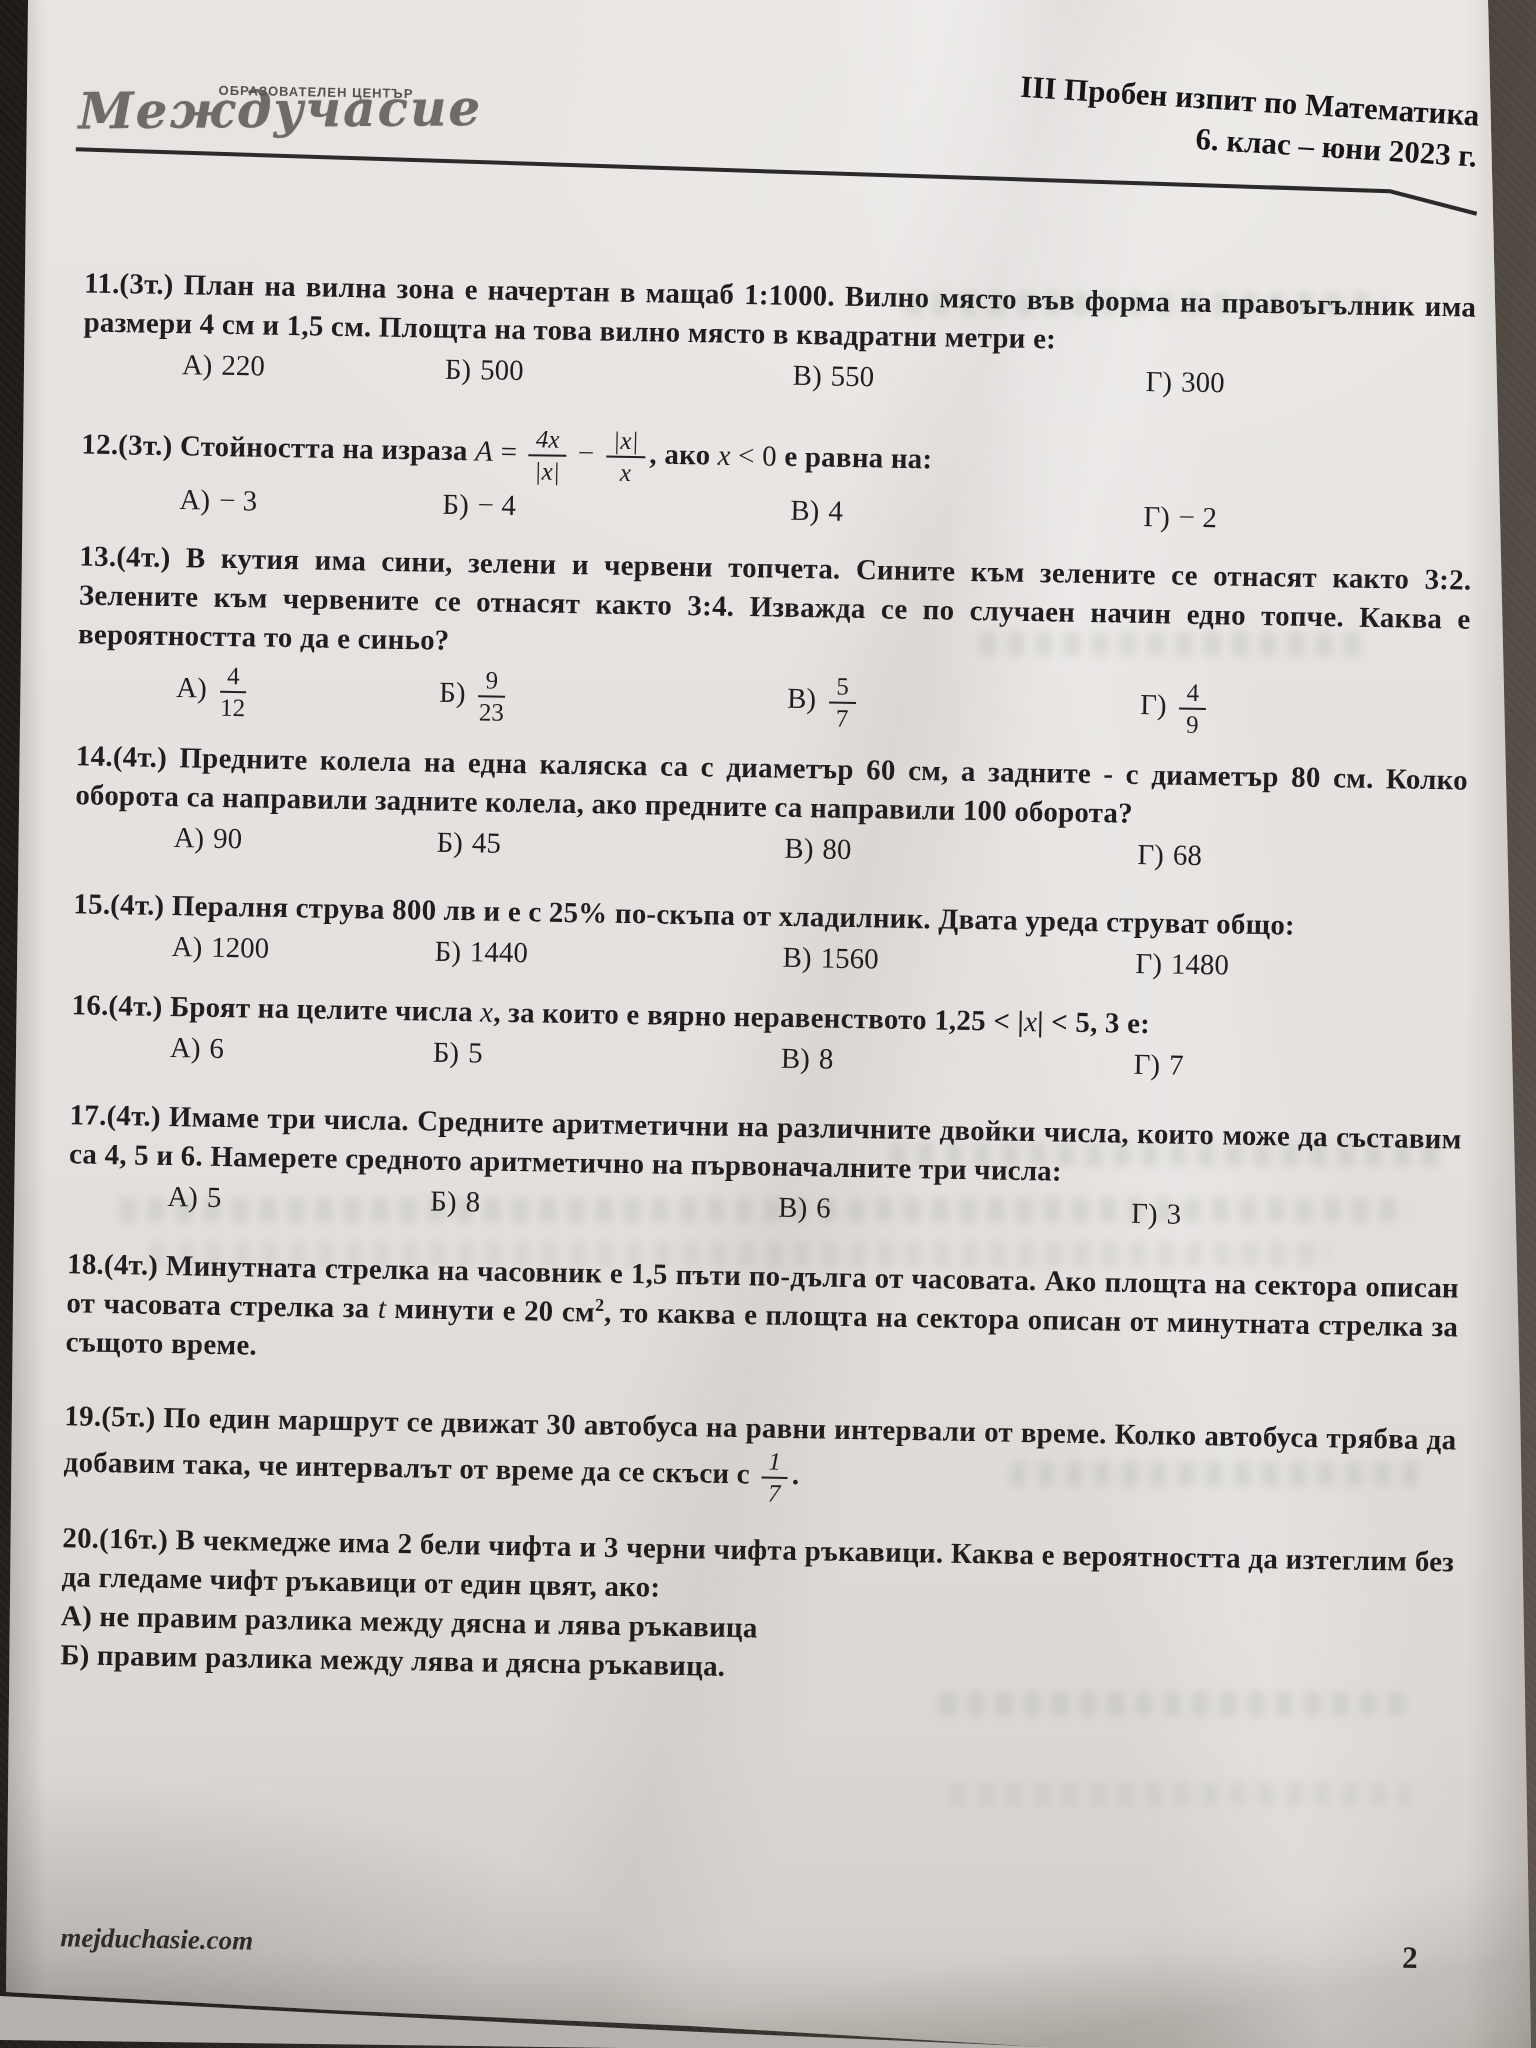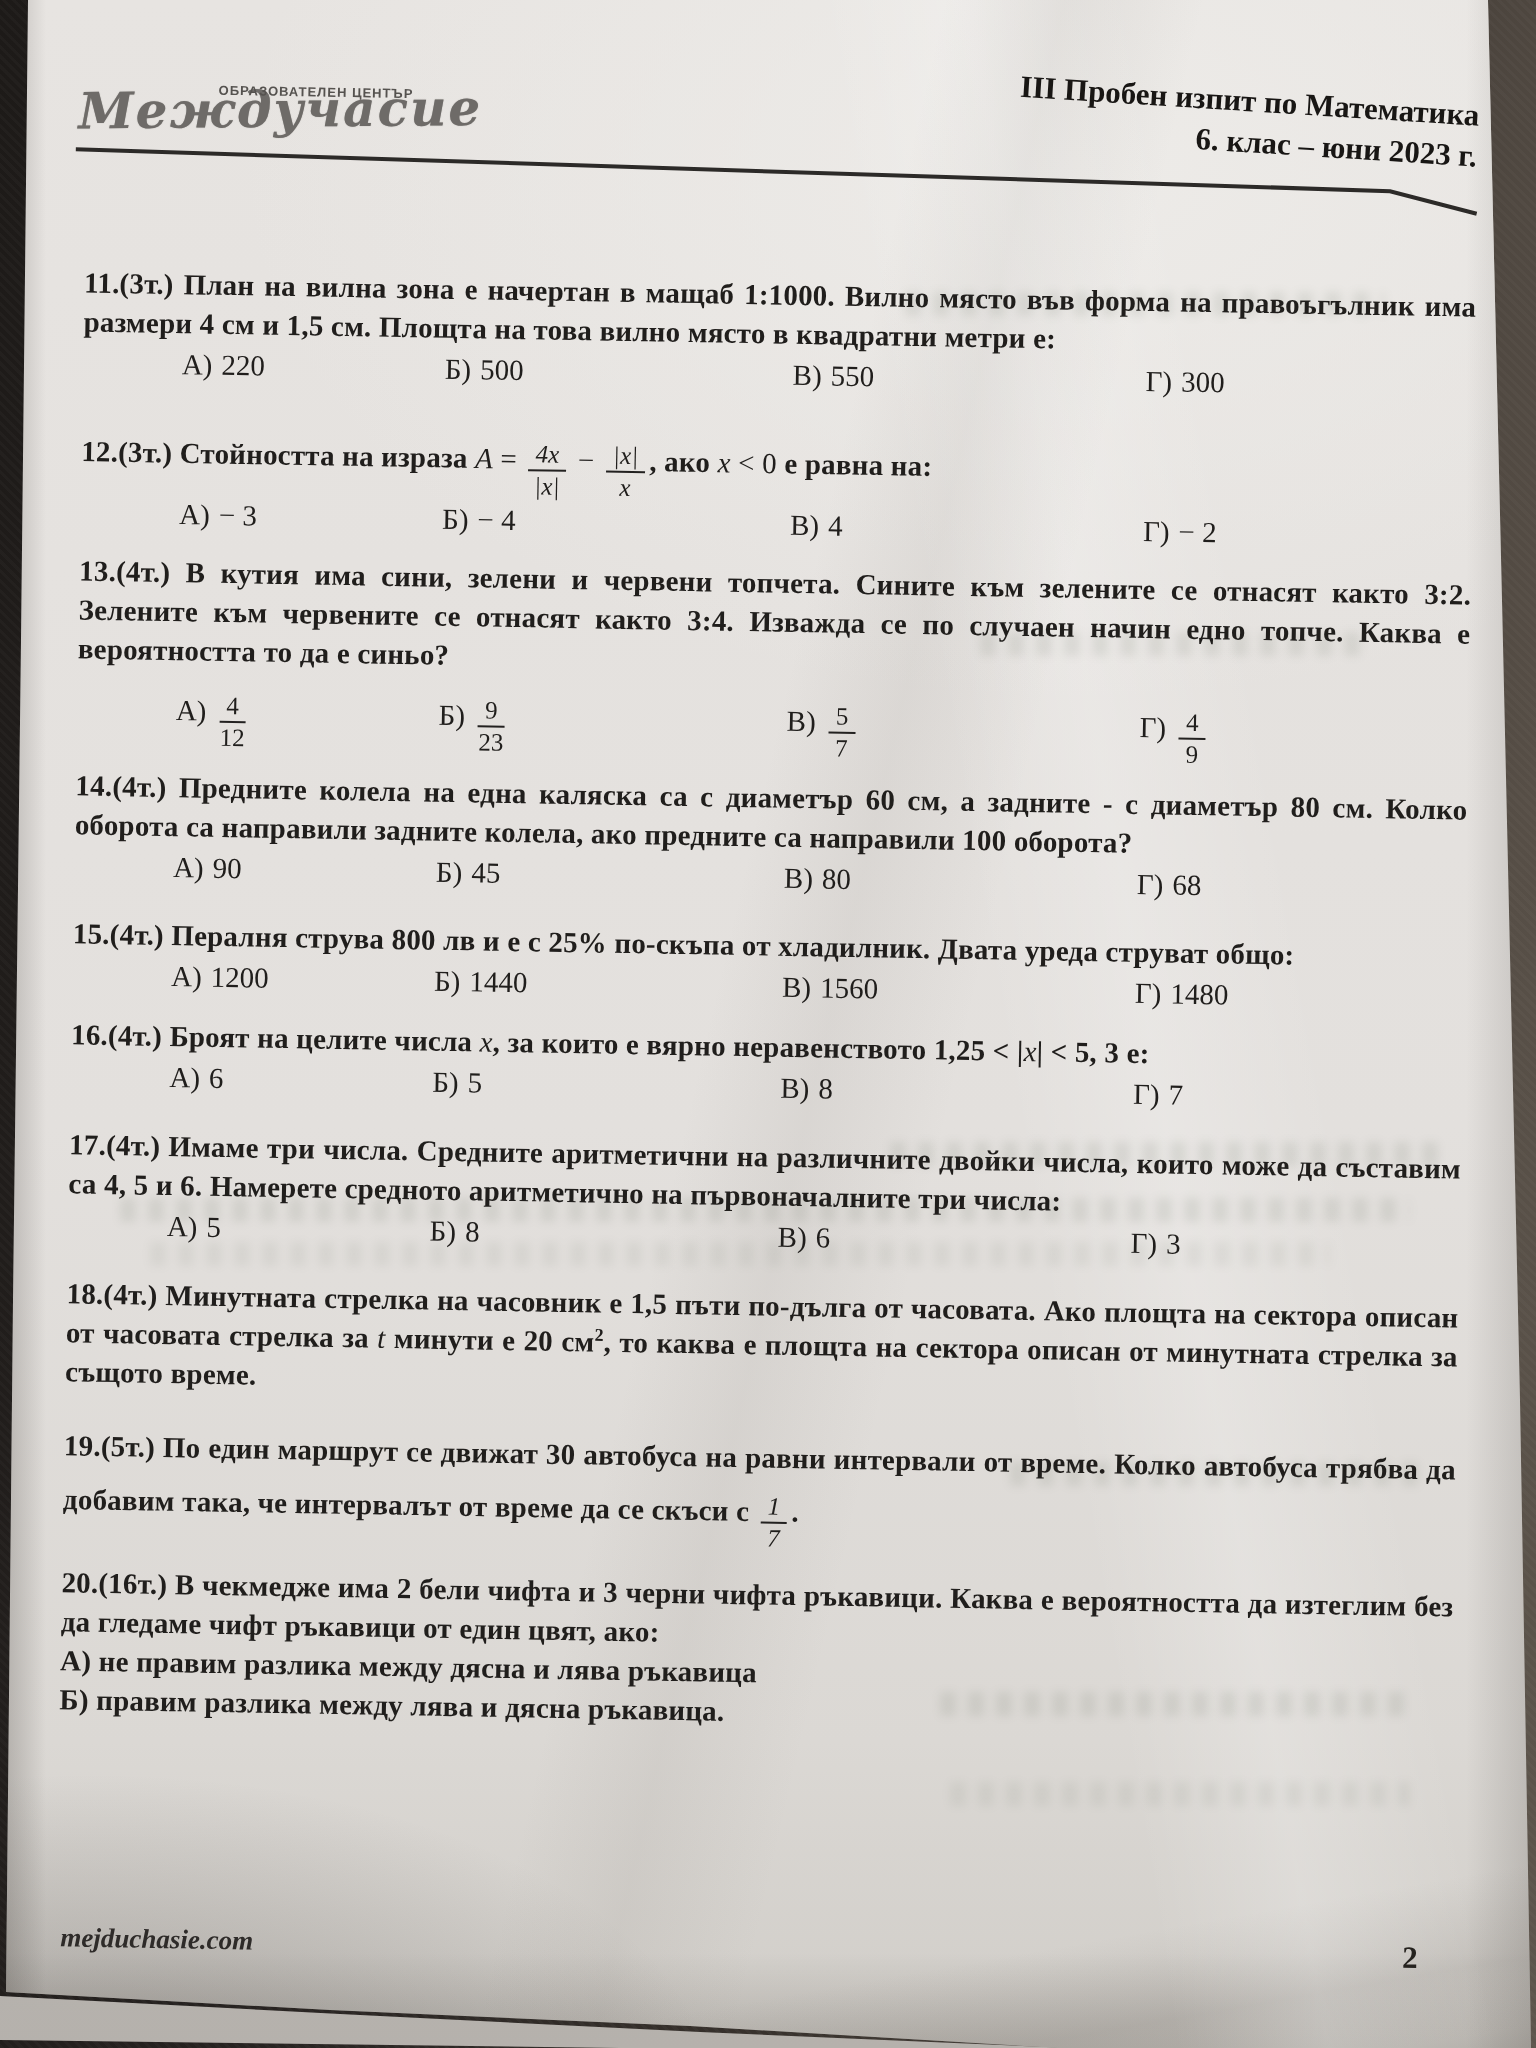--- a/index.html
+++ b/index.html
@@ -97,21 +97,21 @@
     font-weight:normal;font-size:29px;line-height:39px;text-align:left;
   }
   .answers.fracrow{margin-top:6px;}
   .answer-option{white-space:nowrap;}
   .alabel{margin-right:9px;font-weight:normal;}
   .frac{
     display:inline-block;text-align:center;vertical-align:middle;
     font-weight:normal;font-size:25px;line-height:26px;margin:0 4px;
   }
   .qline .frac{font-style:italic;}
-  .fn{display:block;border-bottom:2.5px solid #232120;padding:1px 7px 2px;margin-top:15px;}
+  .fn{display:block;border-bottom:2.5px solid #232120;padding:1px 7px 2px;}
   .fd{display:block;padding-top:2px;}
   .site{
     position:absolute;left:90px;top:1922px;
     font-style:italic;font-weight:bold;font-size:27px;color:#2e2b29;
   }
   .pagenum{position:absolute;left:1432px;top:1916px;font-size:31px;font-weight:bold;color:#26231f;}
 </style>
 </head>
 <body>
 

